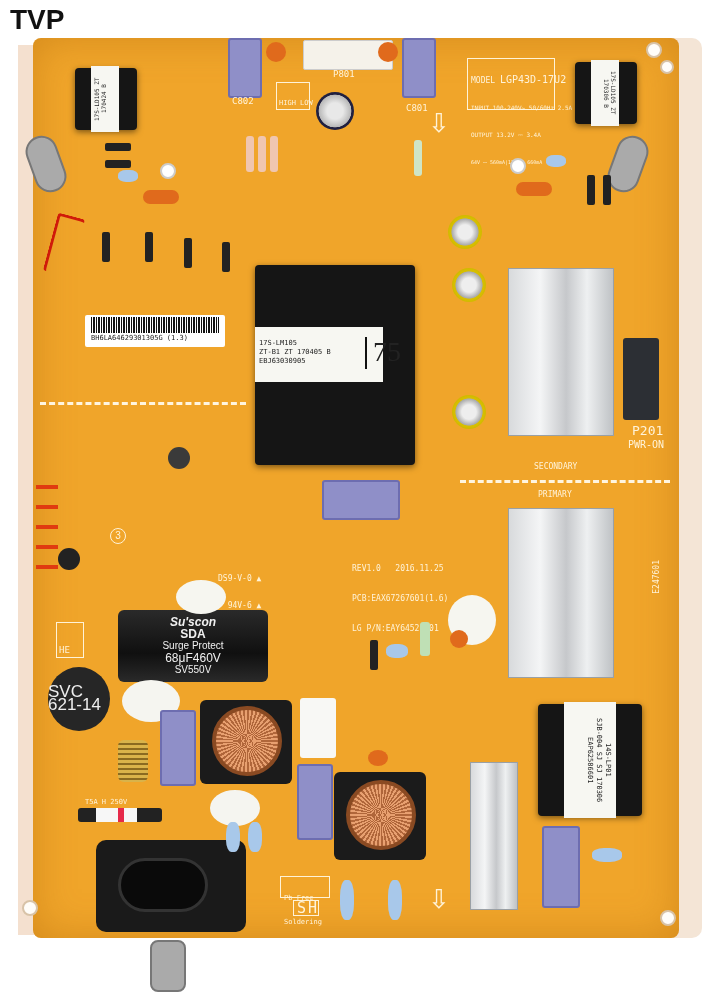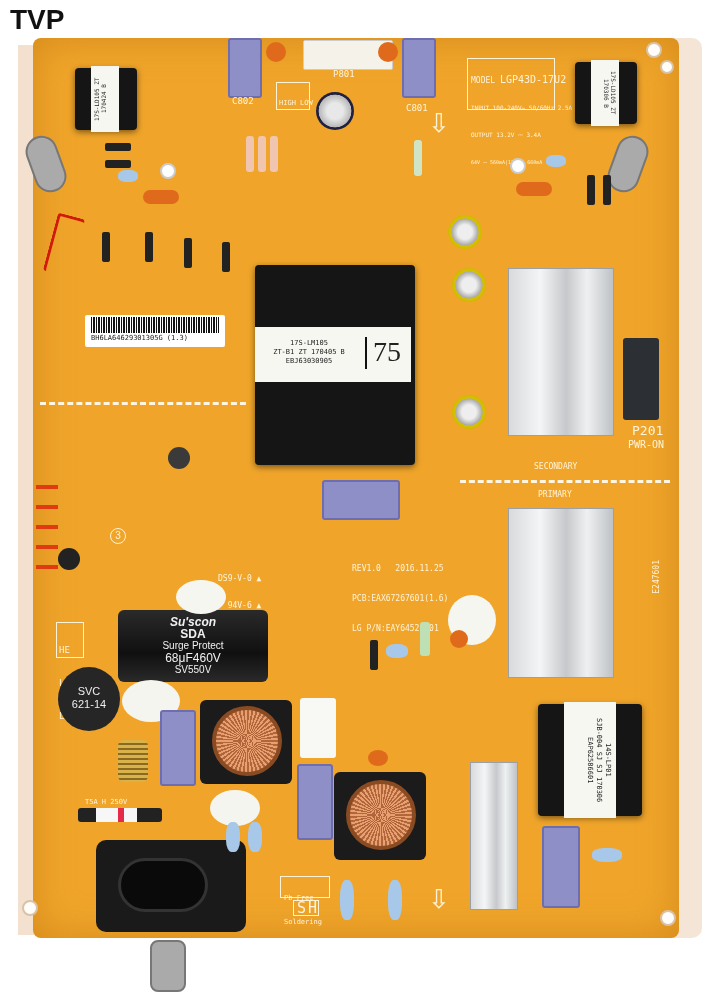--- a/index.html
+++ b/index.html
@@ -96,21 +96,21 @@
 <div class="abs lblue" style="left:546px;top:155px;width:20px;height:12px"></div>
 <div class="abs" style="left:510px;top:158px;width:16px;height:16px;border-radius:50%;background:#fff;border:2px solid #ccc"></div>
 <div class="abs" style="left:160px;top:163px;width:16px;height:16px;border-radius:50%;background:#fff;border:2px solid #ccc"></div>
 
 <div class="abs" style="left:85px;top:315px;width:140px;height:32px;background:#fff;border-radius:2px;padding:2px 6px">
   <div style="height:16px;background:repeating-linear-gradient(90deg,#111 0 1px,#fff 1px 2px,#111 2px 4px,#fff 4px 5px)"></div>
   <div style="font-family:'DejaVu Sans Mono',monospace;font-size:7px;color:#222;margin-top:1px">BH6LA64629301305G (1.3)</div>
 </div>
 
 <div class="abs xfmr" style="left:255px;top:265px;width:160px;height:200px">
-  <div class="tag" style="position:absolute;left:0;top:62px;width:156px;height:55px;padding:6px 4px;font-size:7px;line-height:9px;text-align:center">
+  <div class="tag" style="position:absolute;left:0;top:62px;width:128px;height:55px;padding:6px 4px;font-size:7px;line-height:9px;text-align:left">
     <div style="position:absolute;left:4px;top:12px;width:100px">
       <div>17S-LM105</div>
       <div>ZT-B1 ZT 170405 B</div>
       <div>EBJ63030905</div>
     </div>
     <div style="position:absolute;left:110px;top:10px;width:2px;height:32px;background:#111"></div>
     <div style="position:absolute;left:118px;top:8px;font-family:Liberation Serif, serif;font-size:28px;line-height:34px">75</div>
   </div>
 </div>
 
@@ -158,21 +158,21 @@
 </div>
 <div class="abs" style="left:176px;top:580px;width:50px;height:34px;background:#f6f6f0;border-radius:50%"></div>
 <div class="abs" style="left:448px;top:595px;width:48px;height:50px;background:#f6f6f0;border-radius:50%"></div>
 
 <div class="abs silk" style="left:56px;top:622px;width:28px;height:36px;border:1px solid #fff3d8;font-size:9px;line-height:11px;padding-left:2px">
   <div>HE</div>
   <div>LC</div>
   <div>LO</div>
 </div>
 
-<div class="abs" style="left:58px;top:667px;width:62px;height:64px;border-radius:50%;background:#262626;color:#eee;font-size:11px;line-height:13px;text-align:center;padding-top:18px">
+<div class="abs" style="left:48px;top:667px;width:62px;height:64px;border-radius:50%;background:#262626;color:#eee;font-size:17px;line-height:13px;text-align:left;padding-top:18px">
   <div>SVC</div>
   <div>621-14</div>
 </div>
 
 <div class="abs" style="left:122px;top:680px;width:58px;height:42px;background:#f5f5f0;border-radius:50%"></div>
 <div class="abs" style="left:300px;top:698px;width:36px;height:60px;background:#f8f8f5;border-radius:3px"></div>
 <div class="abs" style="left:210px;top:790px;width:50px;height:36px;background:#f5f5f0;border-radius:50%"></div>
 
 <div class="abs blue" style="left:160px;top:710px;width:36px;height:76px"></div>
 <div class="abs blue" style="left:297px;top:764px;width:36px;height:76px"></div>

